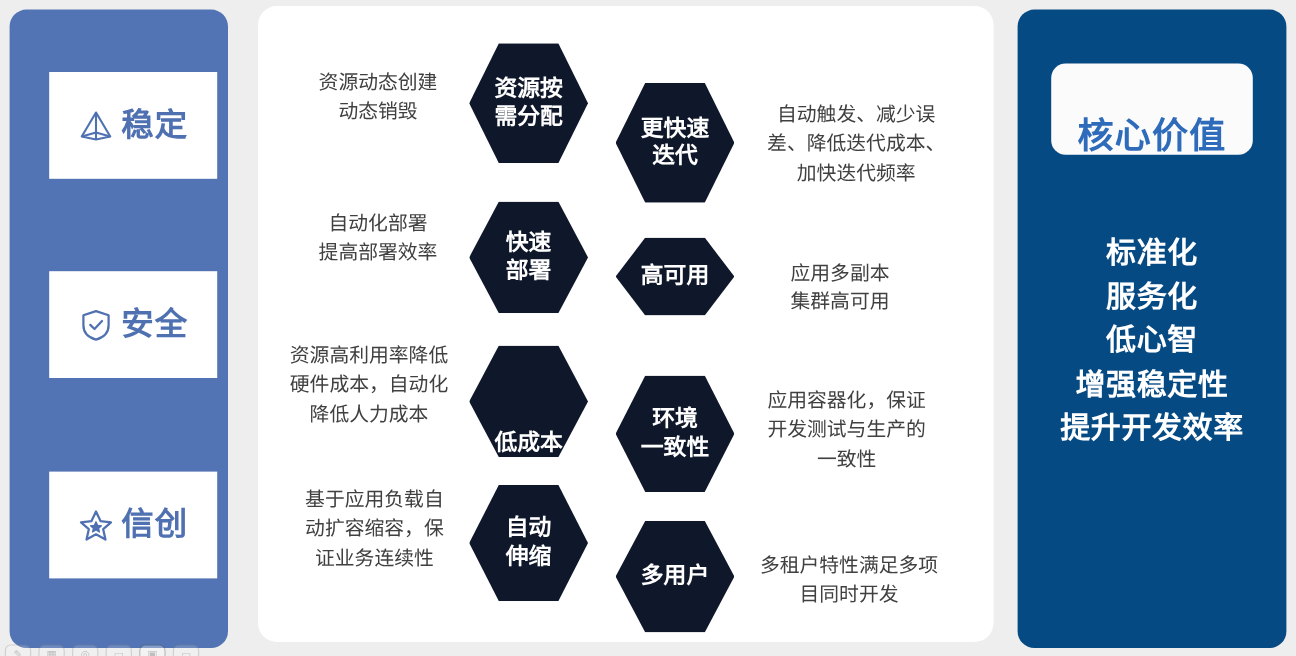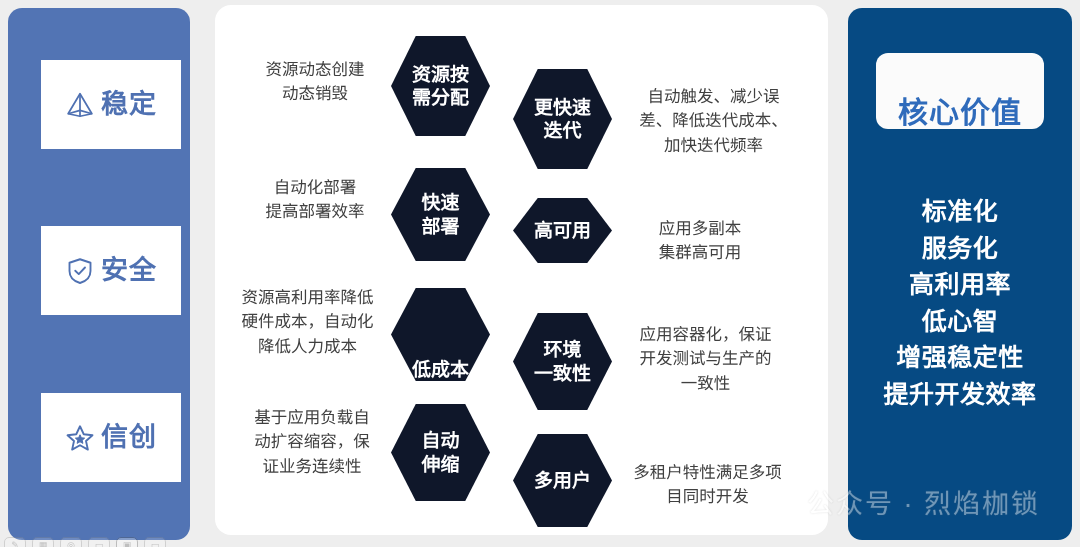--- a/index.html
+++ b/index.html
@@ -259,33 +259,31 @@
 
 </div>
 
 <div class="right-panel">
   <div class="right-badge">
     <span class="right-badge-text">核心价值</span>
   </div>
   <div class="right-values">
     <div class="right-value">标准化</div>
     <div class="right-value">服务化</div>
-    <div class="right-value">高利用率</div>
     <div class="right-value">低心智</div>
     <div class="right-value">增强稳定性</div>
     <div class="right-value">提升开发效率</div>
   </div>
 </div>
 
 <div class="watermark">
   <svg class="watermark-icon" viewBox="0 0 32 32" fill="#ffffff">
     <path d="M12.2 5.2C6.9 5.2 2.6 8.7 2.6 13c0 2.4 1.4 4.6 3.6 6.1l-.9 2.8 3.2-1.6c1.1.3 2.3.5 3.7.5.3 0 .6 0 .9-.1-.2-.6-.3-1.2-.3-1.9 0-4 3.9-7.2 8.7-7.2.3 0 .6 0 .9.1-.7-3.7-4.6-6.5-10.2-6.5zM9 11.4a1.2 1.2 0 1 1 0-2.4 1.2 1.2 0 0 1 0 2.4zm6.5 0a1.2 1.2 0 1 1 0-2.4 1.2 1.2 0 0 1 0 2.4z"></path>
     <path d="M29.4 18.8c0-3.5-3.5-6.3-7.8-6.3s-7.8 2.8-7.8 6.3 3.5 6.3 7.8 6.3c.9 0 1.8-.1 2.6-.4l2.6 1.3-.7-2.2c1.9-1.2 3.3-3 3.3-5zm-10.3-1.3a1 1 0 1 1 0-2 1 1 0 0 1 0 2zm5.1 0a1 1 0 1 1 0-2 1 1 0 0 1 0 2z"></path>
   </svg>
-  <span class="watermark-text">公众号 · 烈焰枷锁</span>
 </div>
 
 <div class="bottom-toolbar">
   <div class="tool-btn">✎</div>
   <div class="tool-btn">▦</div>
   <div class="tool-btn">◎</div>
   <div class="tool-btn">▭</div>
   <div class="tool-btn active">▣</div>
   <div class="tool-btn">▭</div>
 </div>

